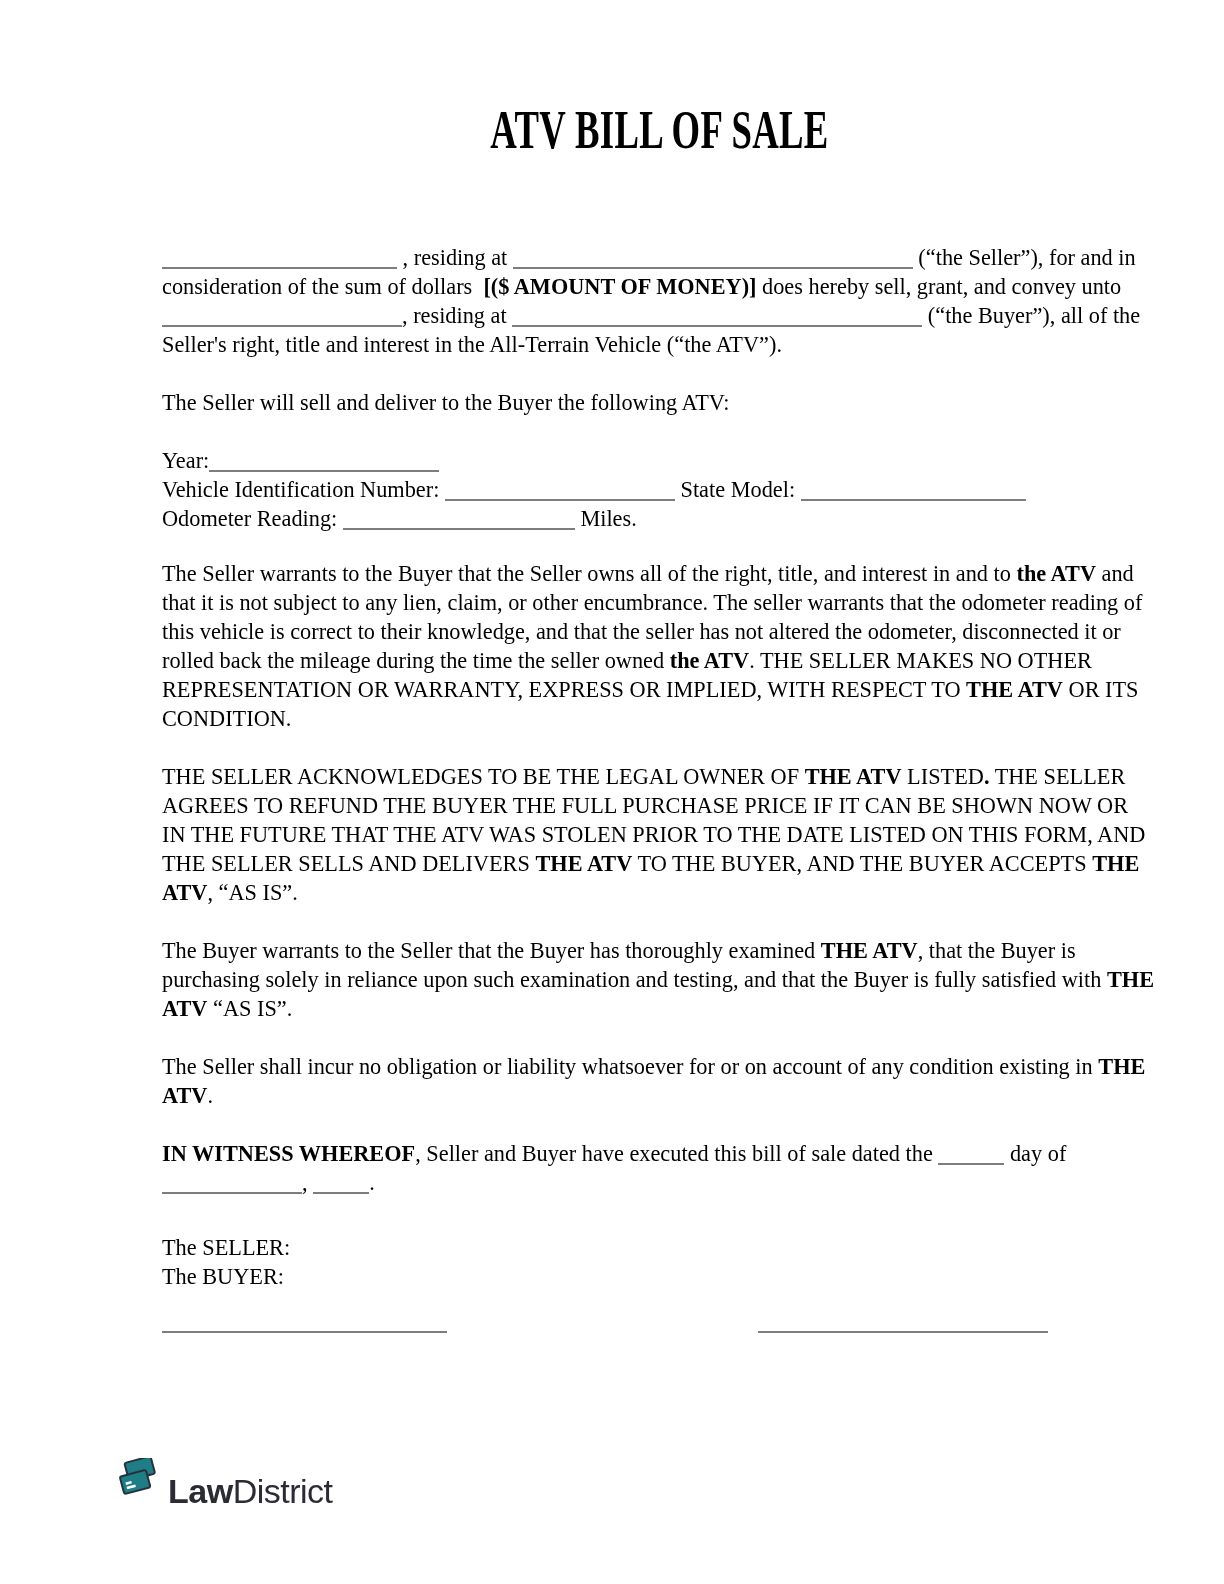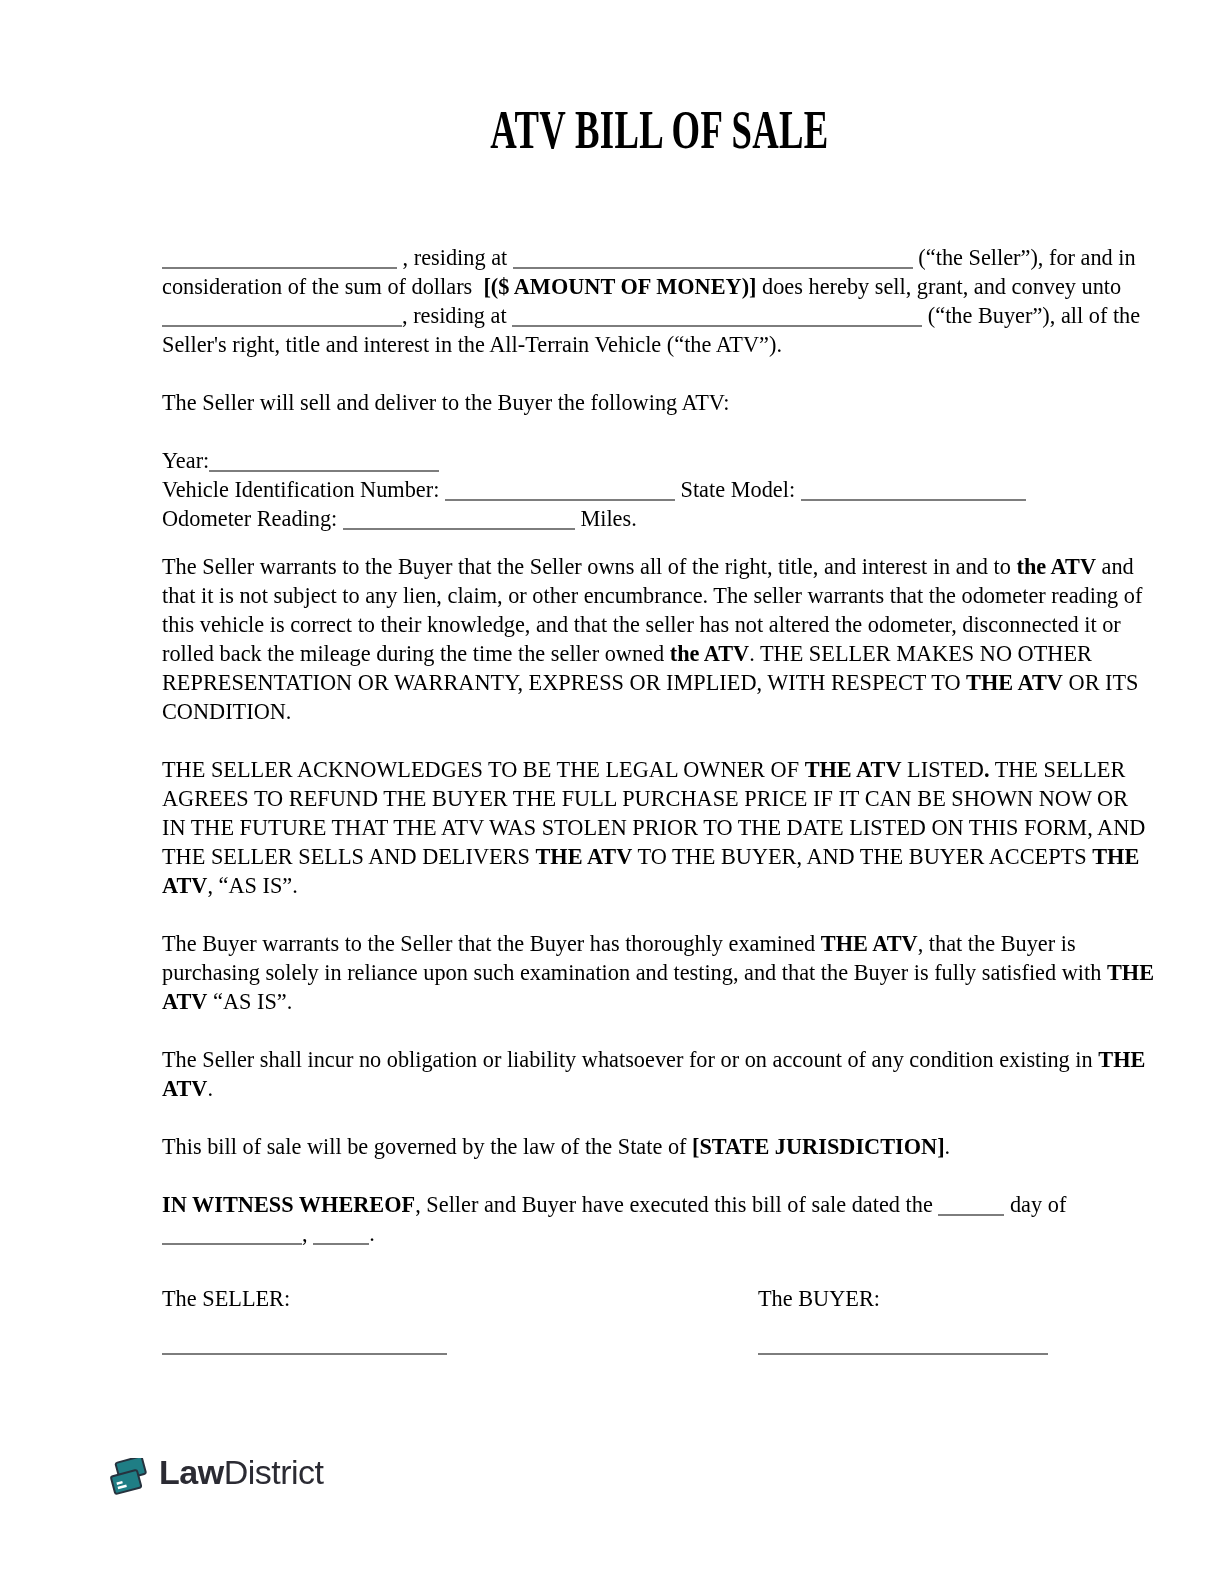--- a/index.html
+++ b/index.html
@@ -39,46 +39,46 @@
   .cols { display: flex; }
   .cols .col:first-child { width: 367px; flex: none; }
   [data-name="signature-labels"] .col:first-child,
   [data-name="signature-lines"] .col:first-child { width: 596px; }
 
   [data-name="delivery-statement"] { }
   [data-name="vehicle-row-year-make"],
   [data-name="vehicle-row-model-color"],
   [data-name="vehicle-row-vin-state-title"],
   [data-name="witness-clause-line-1"] { margin-bottom: 0; }
-  [data-name="vehicle-row-odometer"] { margin-bottom: 19px; }
+  [data-name="vehicle-row-odometer"] { margin-bottom: 26px; }
   [data-name="witness-clause-line-2"] { margin-bottom: 36px; }
-  [data-name="signature-labels"] { margin-bottom: 16px; }
+  [data-name="signature-labels"] { margin-bottom: 16px; flex-direction: column; }
   [data-name="signature-lines"] { margin-bottom: 0; }
 
   [data-name="vehicle-row-year-make"],
   [data-name="vehicle-row-model-color"],
   [data-name="vehicle-row-vin-state-title"],
   [data-name="vehicle-row-odometer"],
   [data-name="governing-law-clause"],
   [data-name="witness-clause-line-1"] { white-space: nowrap; }
 
   .bold-run { font-weight: bold; }
   .blank {
     display: inline-block;
     height: 1em;
     margin-bottom: -4px;
     border-bottom: 2.5px solid var(--underline, #7d7d7d);
   }
 
   .logo {
     position: absolute;
-    left: 107px;
+    left: 116px;
     top: 1458px;
     display: flex;
-    align-items: flex-start;
+    align-items: flex-end;
   }
   .logo-text {
     font-family: "Liberation Sans", "DejaVu Sans", sans-serif;
     font-size: 34px;
     color: var(--logo_text, #2b2b33);
     letter-spacing: -0.5px;
     margin-left: 6px;
   }
   .logo-law { font-weight: bold; }
   .logo-district { font-weight: normal; }
@@ -94,21 +94,20 @@
         <p class="para section" data-name="delivery-statement"><span class="text-run" data-name="text-run">The Seller will sell and deliver to the Buyer the following ATV:</span></p>
         <div class="cols section" data-name="vehicle-row-year-make">
           <div class="col" data-name="year-field"><span class="text-run" data-name="text-run">Year:</span><span class="blank" data-name="blank-field" style="width: 230px;"></span></div>
         </div>
         <p class="para section" data-name="vehicle-row-vin-state-title"><span class="text-run" data-name="text-run">Vehicle Identification Number: </span><span class="blank" data-name="blank-field" style="width: 230px;"></span><span class="text-run" data-name="text-run"> State Model: </span><span class="blank" data-name="blank-field" style="width: 225px;"></span></p>
         <p class="para section" data-name="vehicle-row-odometer"><span class="text-run" data-name="text-run">Odometer Reading: </span><span class="blank" data-name="blank-field" style="width: 232px;"></span><span class="text-run" data-name="text-run"> Miles.</span></p>
         <p class="para section" data-name="seller-warranty-paragraph"><span class="text-run" data-name="text-run">The Seller warrants to the Buyer that the Seller owns all of the right, title, and interest in and to </span><span class="bold-run" data-name="bold-text-run">the ATV</span><span class="text-run" data-name="text-run"> and that it is not subject to any lien, claim, or other encumbrance. The seller warrants that the odometer reading of this vehicle is correct to their knowledge, and that the seller has not altered the odometer, disconnected it or rolled back the mileage during the time the seller owned </span><span class="bold-run" data-name="bold-text-run">the ATV</span><span class="text-run" data-name="text-run">. THE SELLER MAKES NO OTHER REPRESENTATION OR WARRANTY, EXPRESS OR IMPLIED, WITH RESPECT TO </span><span class="bold-run" data-name="bold-text-run">THE ATV</span><span class="text-run" data-name="text-run"> OR ITS CONDITION.</span></p>
         <p class="para section" data-name="seller-acknowledgment-paragraph"><span class="text-run" data-name="text-run">THE SELLER ACKNOWLEDGES TO BE THE LEGAL OWNER OF </span><span class="bold-run" data-name="bold-text-run">THE ATV</span><span class="text-run" data-name="text-run"> LISTED</span><span class="bold-run" data-name="bold-text-run">.</span><span class="text-run" data-name="text-run"> THE SELLER AGREES TO REFUND THE BUYER THE FULL PURCHASE PRICE IF IT CAN BE SHOWN NOW OR IN THE FUTURE THAT THE ATV WAS STOLEN PRIOR TO THE DATE LISTED ON THIS FORM, AND THE SELLER SELLS AND DELIVERS </span><span class="bold-run" data-name="bold-text-run">THE ATV</span><span class="text-run" data-name="text-run"> TO THE BUYER, AND THE BUYER ACCEPTS </span><span class="bold-run" data-name="bold-text-run">THE ATV</span><span class="text-run" data-name="text-run">, “AS IS”.</span></p>
         <p class="para section" data-name="buyer-warranty-paragraph"><span class="text-run" data-name="text-run">The Buyer warrants to the Seller that the Buyer has thoroughly examined </span><span class="bold-run" data-name="bold-text-run">THE ATV</span><span class="text-run" data-name="text-run">, that the Buyer is purchasing solely in reliance upon such examination and testing, and that the Buyer is fully satisfied with </span><span class="bold-run" data-name="bold-text-run">THE ATV</span><span class="text-run" data-name="text-run"> “AS IS”.</span></p>
         <p class="para section" data-name="liability-paragraph"><span class="text-run" data-name="text-run">The Seller shall incur no obligation or liability whatsoever for or on account of any condition existing in </span><span class="bold-run" data-name="bold-text-run">THE ATV</span><span class="text-run" data-name="text-run">.</span></p>
-        <p class="para section" data-name="governing-law-clause"><span class="text-run" data-name="text-run">This bill of sale will be governed by the law of the State of </span><span class="bold-run" data-name="bold-text-run">[STATE JURISDICTION]</span><span class="text-run" data-name="text-run">.</span></p>
         <p class="para section" data-name="witness-clause-line-1"><span class="bold-run" data-name="bold-text-run">IN WITNESS WHEREOF</span><span class="text-run" data-name="text-run">, Seller and Buyer have executed this bill of sale dated the </span><span class="blank" data-name="blank-field" style="width: 66px;"></span><span class="text-run" data-name="text-run"> day of</span></p>
         <p class="para section" data-name="witness-clause-line-2"><span class="blank" data-name="blank-field" style="width: 140px;"></span><span class="text-run" data-name="text-run">, </span><span class="blank" data-name="blank-field" style="width: 56px;"></span><span class="text-run" data-name="text-run">.</span></p>
         <div class="cols section" data-name="signature-labels">
           <div class="col" data-name="seller-signature-label"><span class="text-run" data-name="text-run">The SELLER:</span></div>
           <div class="col" data-name="buyer-signature-label"><span class="text-run" data-name="text-run">The BUYER:</span></div>
         </div>
         <div class="cols section" data-name="signature-lines">
           <div class="col" data-name="seller-signature-line"><span class="blank" data-name="blank-field" style="width: 285px;"></span></div>
           <div class="col" data-name="buyer-signature-line"><span class="blank" data-name="blank-field" style="width: 290px;"></span></div>
         </div>

